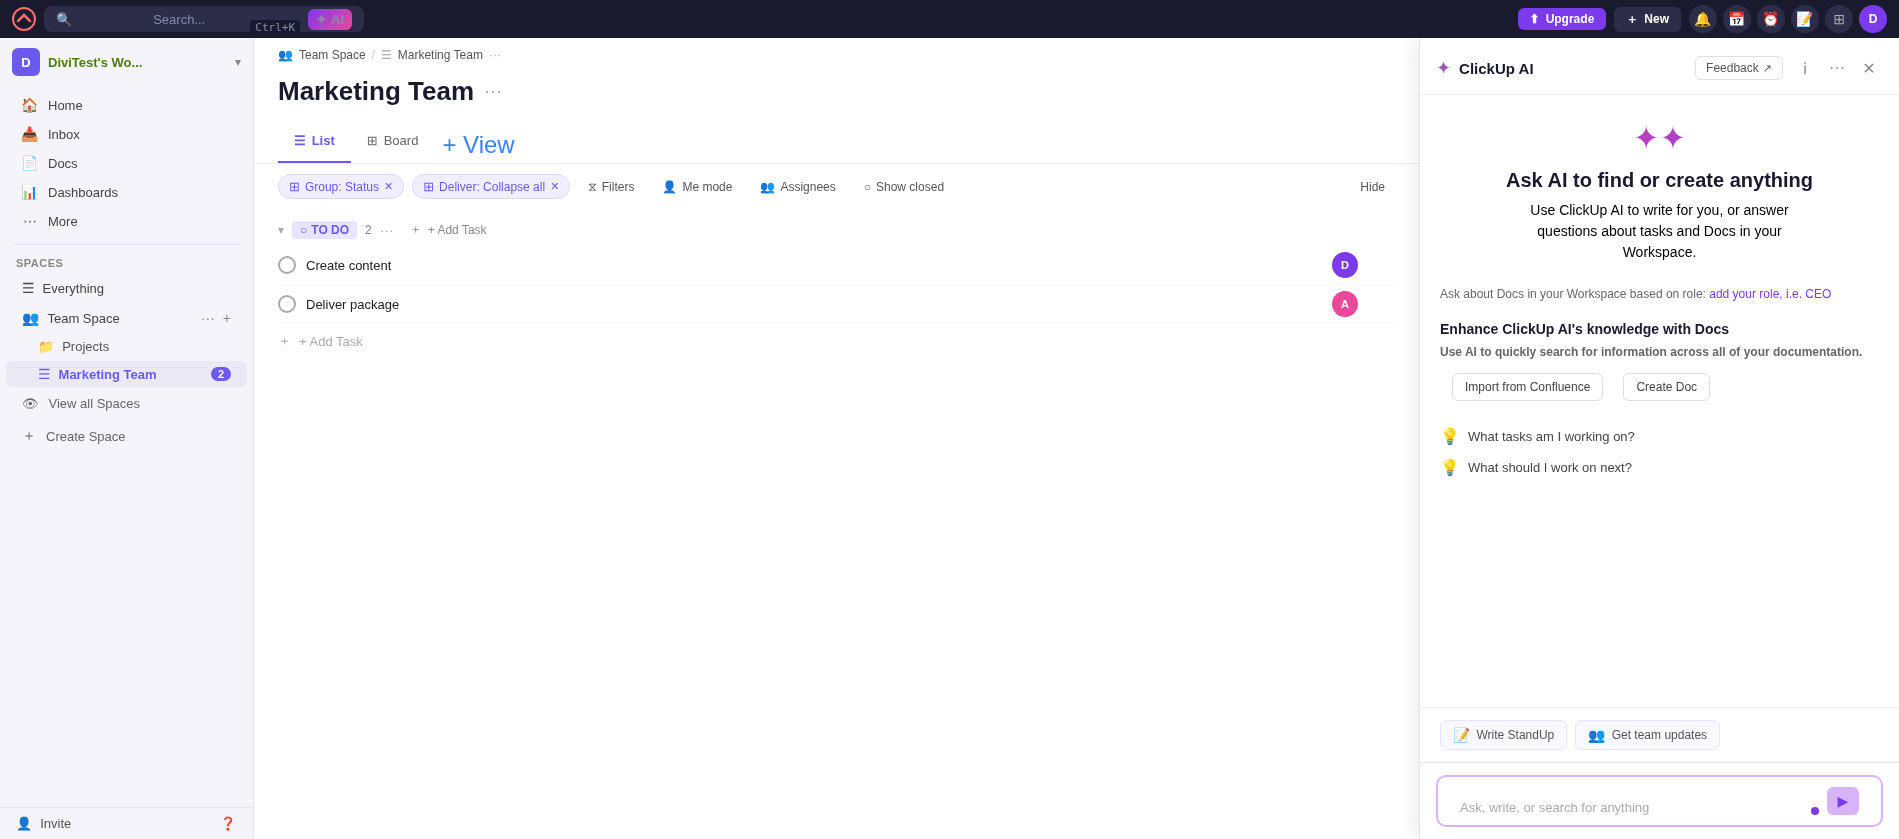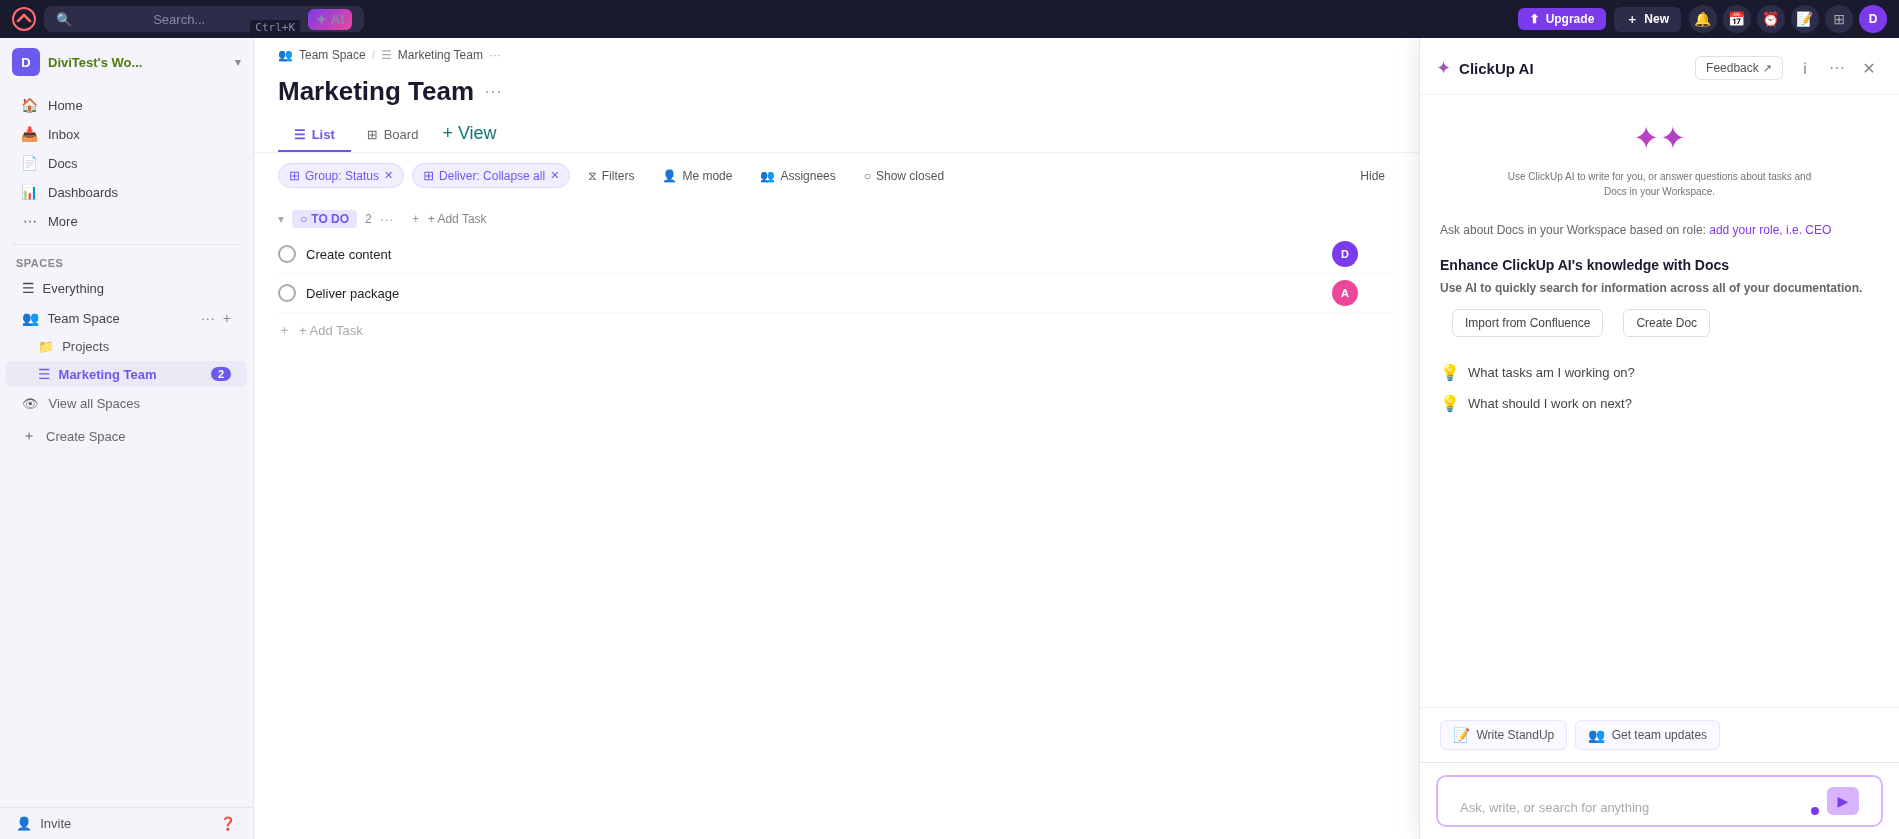--- a/index.html
+++ b/index.html
@@ -45,21 +45,21 @@
     .main-header { padding: 10px 24px 0; border-bottom: 1px solid #eee; }
     .breadcrumb { display: flex; align-items: center; gap: 6px; font-size: 12px; color: #666; padding-bottom: 6px; }
     .breadcrumb-sep { color: #ccc; }
     .breadcrumb-link { color: #555; cursor: pointer; display: flex; align-items: center; gap: 4px; }
     .page-title-row { display: flex; align-items: center; gap: 10px; padding: 8px 0; }
     .page-title { font-size: 26px; font-weight: 700; color: #1a1a2e; }
     .page-title-dots { color: #aaa; font-size: 18px; cursor: pointer; }
     .tabs { display: flex; gap: 0; border-bottom: none; margin-top: 4px; }
     .tab { padding: 8px 16px; font-size: 13px; color: #666; cursor: pointer; border-bottom: 2px solid transparent; display: flex; align-items: center; gap: 6px; }
     .tab.active { color: #6b5aed; border-bottom: 2px solid #6b5aed; font-weight: 600; }
-    .tab-add { color: #0f766e; font-size: 18px; cursor: pointer; padding: 4px 8px; }
+    .tab-add { color: #3b82f6; font-size: 24px; cursor: pointer; padding: 4px 8px; margin-top: 8px; }
 
     
     .toolbar { display: flex; align-items: center; gap: 8px; padding: 10px 24px; flex-wrap: wrap; }
     .toolbar-chip { display: flex; align-items: center; gap: 5px; padding: 4px 10px; border-radius: 16px; background: #f0eeff; color: #6b5aed; font-size: 12px; font-weight: 500; cursor: pointer; border: 1px solid #ddd8f8; }
     .toolbar-chip .chip-icon { font-size: 13px; }
     .toolbar-btn { display: flex; align-items: center; gap: 5px; padding: 4px 10px; border-radius: 6px; color: #555; font-size: 12px; cursor: pointer; }
     .toolbar-spacer { flex: 1; }
     .toolbar-hide { padding: 4px 10px; color: #555; font-size: 12px; cursor: pointer; }
 
     
@@ -86,21 +86,21 @@
     .ai-panel-icon { color: #9b59b6; font-size: 18px; }
     .ai-panel-title { font-size: 15px; font-weight: 600; color: #1a1a2e; flex: 1; }
     .ai-panel-feedback { display: flex; align-items: center; gap: 4px; border: 1px solid #e0e0e0; border-radius: 6px; padding: 4px 10px; font-size: 12px; color: #555; cursor: pointer; }
     .ai-panel-hdr-icons { display: flex; gap: 4px; align-items: center; }
     .ai-panel-hdr-icon { width: 28px; height: 28px; border-radius: 4px; display: flex; align-items: center; justify-content: center; color: #888; cursor: pointer; font-size: 16px; }
 
     .ai-panel-body { flex: 1; overflow-y: auto; padding: 24px 20px; }
     .ai-hero { text-align: center; margin-bottom: 24px; }
     .ai-hero-icon { font-size: 32px; margin-bottom: 12px; background: linear-gradient(135deg, #ec4899, #7c3aed); -webkit-background-clip: text; -webkit-text-fill-color: transparent; }
     .ai-hero-title { font-size: 20px; font-weight: 700; color: #1a1a2e; margin-bottom: 8px; }
-    .ai-hero-desc { font-size: 10px; color: #737373; line-height: 1.5; max-width: 320px; margin: 0 auto; }
+    .ai-hero-desc { font-size: 14px; color: #000000; line-height: 1.5; max-width: 320px; margin: 0 auto; }
 
     .ai-role-note { font-size: 12px; color: #666; margin-bottom: 20px; }
     .ai-role-note a { color: #7c3aed; text-decoration: none; }
 
     .ai-section-title { font-size: 14px; font-weight: 700; color: #1a1a2e; margin-bottom: 6px; }
     .ai-section-desc { font-size: 12px; color: #666; margin-bottom: 12px; line-height: 1.5; font-weight: bold; }
 
     .ai-btn-row { display: flex; gap: 8px; margin-bottom: 20px; flex-wrap: wrap; }
     .ai-outline-btn { border: 1px solid #ddd; border-radius: 6px; padding: 6px 12px; font-size: 12px; color: #444; cursor: pointer; background: white; margin-left: 12px; }
 
@@ -348,20 +348,21 @@
       <div class="ai-panel-hdr-icons">
         <div class="ai-panel-hdr-icon">ℹ</div>
         <div class="ai-panel-hdr-icon">···</div>
         <div class="ai-panel-hdr-icon">✕</div>
       </div>
     </div>
 
     <div class="ai-panel-body">
       <div class="ai-hero">
         <div class="ai-hero-icon">✦✦</div>
+        <div class="ai-hero-title">Ask AI to find or create anything</div>
         <div class="ai-hero-desc">Use ClickUp AI to write for you, or answer questions about tasks and Docs in your Workspace.</div>
       </div>
 
       <div class="ai-role-note">
         <span>Ask about Docs in your Workspace based on role:</span>
         <a href="#">add your role, i.e. CEO</a>
       </div>
 
       <div>
         <div class="ai-section-title">Enhance ClickUp AI's knowledge with Docs</div>

